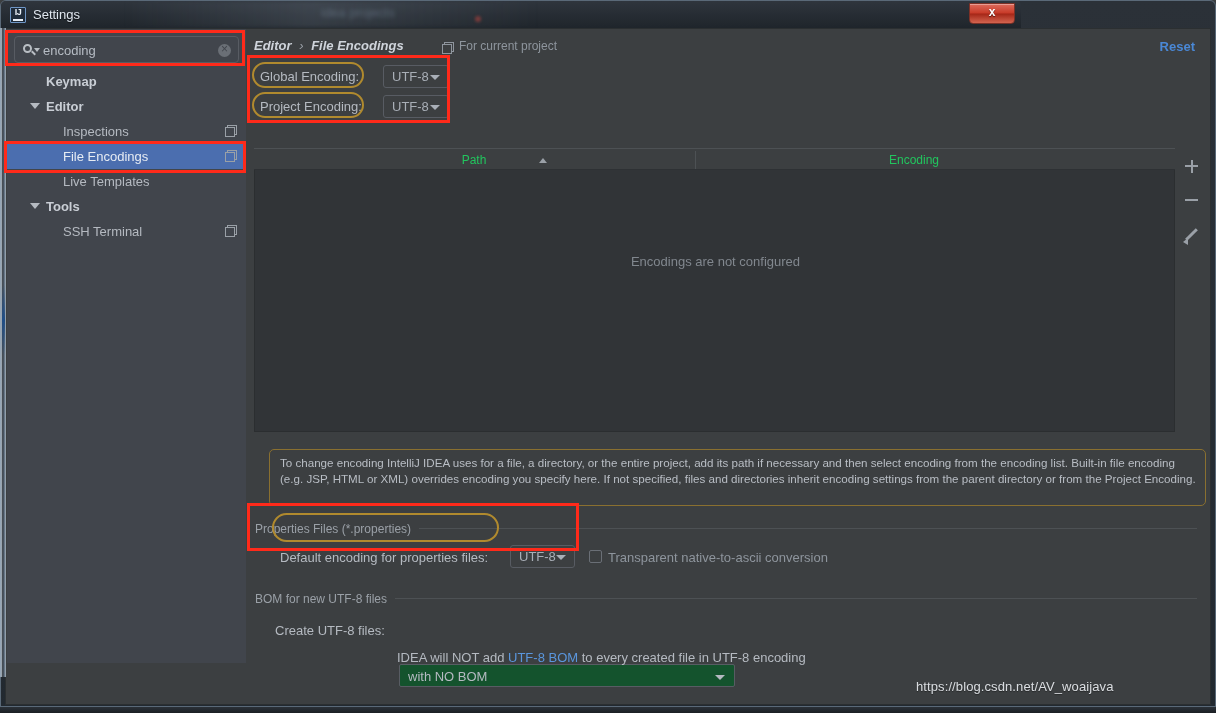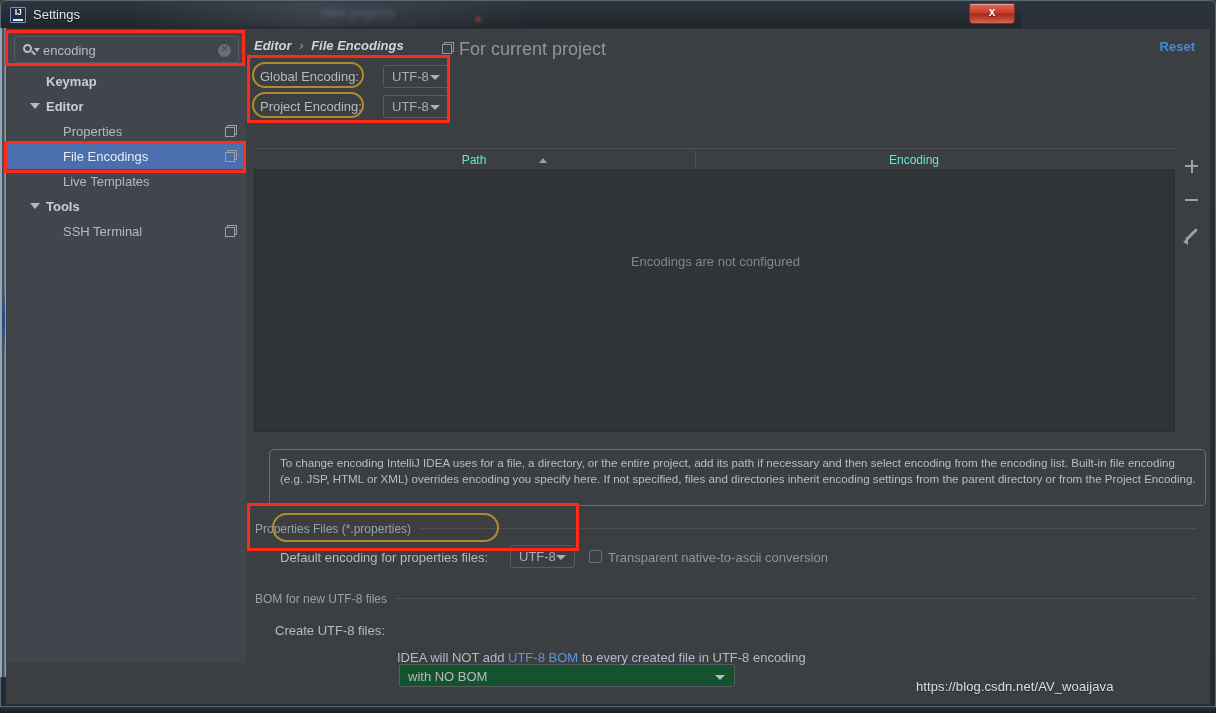--- a/index.html
+++ b/index.html
@@ -271,21 +271,21 @@
     font-size: 13px;
     color: #cfd4db;
     font-weight: bold;
     white-space: nowrap;
     font-style: italic;
   }
   .breadcrumb .sep { color: #9aa0a7; font-weight: normal; padding: 0 4px; }
   .for-project {
     position: absolute;
     left: 194px; top: 10px;
-    font-size: 18px;
+    font-size: 12px;
     color: #8e959d;
     white-space: nowrap;
   }
   .for-project-icon {
     position: absolute;
     left: 195px; top: 13px;
     width: 11px; height: 11px;
   }
   .for-project-icon:before {
     content: "";
@@ -339,21 +339,21 @@
   .table-head {
     position: absolute;
     left: 7px; top: 119px;
     width: 921px; height: 22px;
     background: #3c3f41;
     border-top: 1px solid #4d5154;
     border-bottom: 1px solid #2e3134;
   }
   .th {
     position: absolute; top: 2px;
-    color: #5eead4;
+    color: #22c55e;
     font-size: 12px;
     line-height: 18px;
     text-align: center;
   }
   .th-divider {
     position: absolute;
     left: 441px; top: 2px;
     width: 1px; height: 18px;
     background: #4d5154;
   }
@@ -617,21 +617,21 @@
 
     <div class="tree">
       <div class="tree-row lvl0">
         <span class="tree-label">Keymap</span>
       </div>
       <div class="tree-row lvl0">
         <span class="tree-arrow"></span>
         <span class="tree-label">Editor</span>
       </div>
       <div class="tree-row lvl1">
-        <span class="tree-label">Properties</span>
+        <span class="tree-label">Inspections</span>
         <span class="copy-badge"></span>
       </div>
       <div class="tree-row lvl1 selected">
         <span class="tree-label">File Encodings</span>
         <span class="copy-badge"></span>
       </div>
       <div class="tree-row lvl1">
         <span class="tree-label">Live Templates</span>
       </div>
       <div class="tree-row lvl0">

